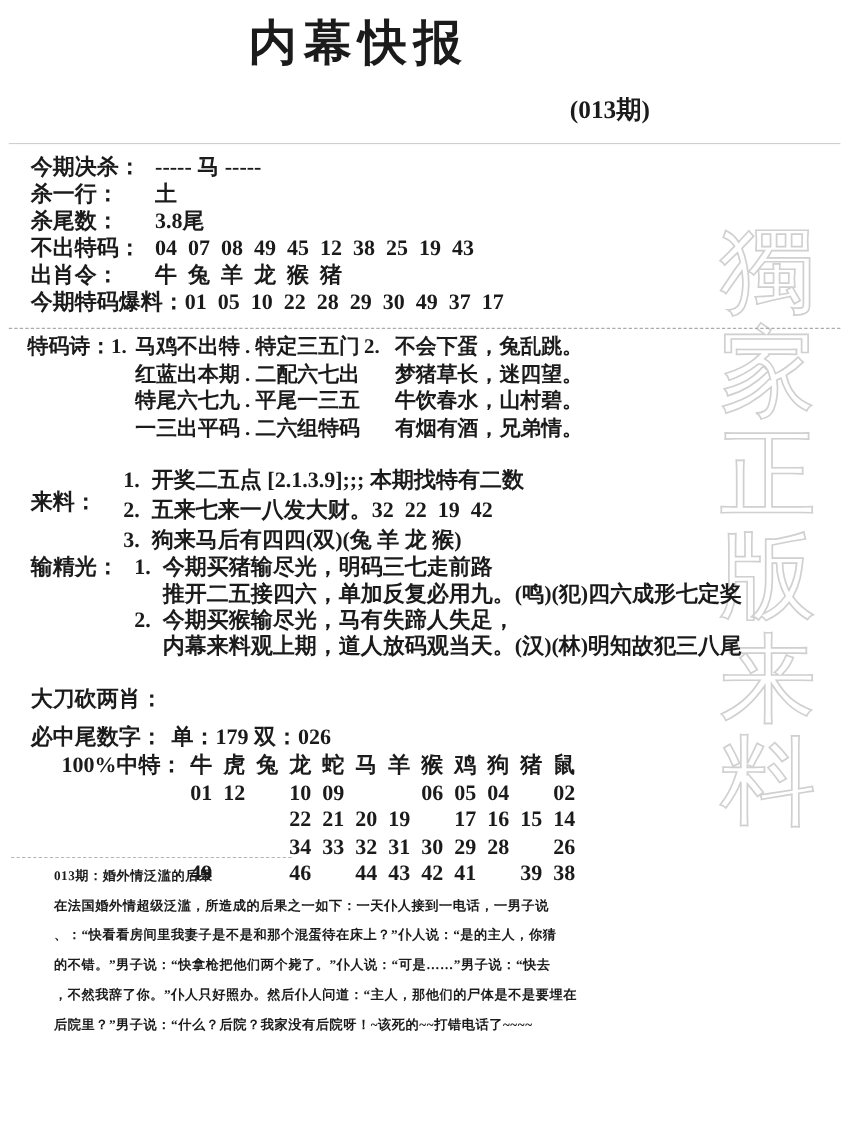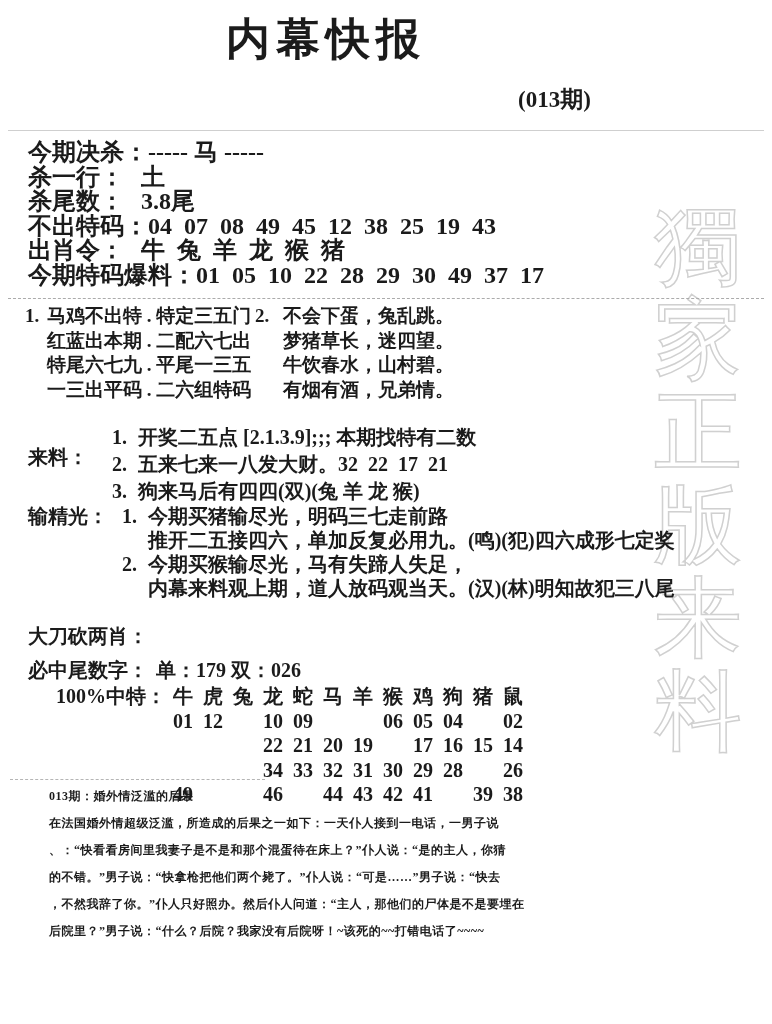--- a/index.html
+++ b/index.html
@@ -8,21 +8,21 @@
   .page{position:relative;width:772px;height:1024px;font-weight:600;}
   .content{position:relative;z-index:1;}
   
   .title{position:absolute;left:226px;top:10px;font-size:44px;font-weight:700;letter-spacing:6px;white-space:pre;}
   .issue{position:absolute;left:518px;top:84px;font-size:23px;white-space:pre;text-align:center;}
   
   .rule1{position:absolute;left:8px;top:130px;width:756px;border-top:1px solid var(--rule,#cfcfcf);}
   .rule2{position:absolute;left:8px;top:298px;width:756px;border-top:1px dashed #ababab;}
   .rule3{position:absolute;left:10px;top:779px;width:255px;border-top:1px dashed #b5b5b5;}
   
-  .info{position:absolute;left:28px;top:140px;font-size:24px;line-height:24.5px;}
+  .info{position:absolute;left:28px;top:140px;font-size:20px;line-height:24.5px;}
   .info-row{display:flex;}
   .info-label{min-width:113px;white-space:pre;}
   .info-value{white-space:pre;}
   
   .poem{position:absolute;left:25px;top:304px;font-size:19px;line-height:24.5px;display:flex;}
   .poem-label{min-width:68px;white-space:pre;}
   .poem-num1{min-width:22px;white-space:pre;}
   .poem-num2{min-width:28px;white-space:pre;}
   .poem-col{display:flex;}
   .poem-lines1{width:208px;}
@@ -92,20 +92,21 @@
       </div>
       <div class="info-row">
         <span class="info-label">今期特码爆料：</span>
         <span class="info-value">01  05  10  22  28  29  30  49  37  17</span>
       </div>
     </div>
 
     <div class="rule2"></div>
 
     <div class="poem">
+      <span class="poem-label">特码诗：</span>
       <div class="poem-col">
         <span class="poem-num1">1.</span>
         <div class="poem-lines1">
           <div class="poem-line">马鸡不出特 . 特定三五门</div>
           <div class="poem-line">红蓝出本期 . 二配六七出</div>
           <div class="poem-line">特尾六七九 . 平尾一三五</div>
           <div class="poem-line">一三出平码 . 二六组特码</div>
         </div>
       </div>
       <div class="poem-col">
@@ -121,21 +122,21 @@
 
     <div class="sec lailiao">
       <span class="sec-label">来料：</span>
       <div>
         <div class="item-row">
           <span class="item-num">1.</span>
           <span class="item-text">开奖二五点 [2.1.3.9];;; 本期找特有二数</span>
         </div>
         <div class="item-row">
           <span class="item-num">2.</span>
-          <span class="item-text">五来七来一八发大财。32  22  17  21</span>
+          <span class="item-text">五来七来一八发大财。32  22  19  42</span>
         </div>
         <div class="item-row">
           <span class="item-num">3.</span>
           <span class="item-text">狗来马后有四四(双)(兔 羊 龙 猴)</span>
         </div>
       </div>
     </div>
 
     <div class="sec shu">
       <span class="sec-label">输精光：</span>

